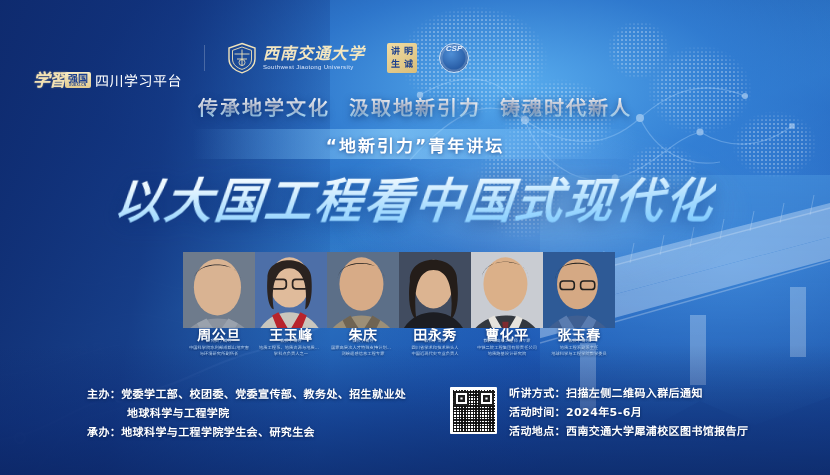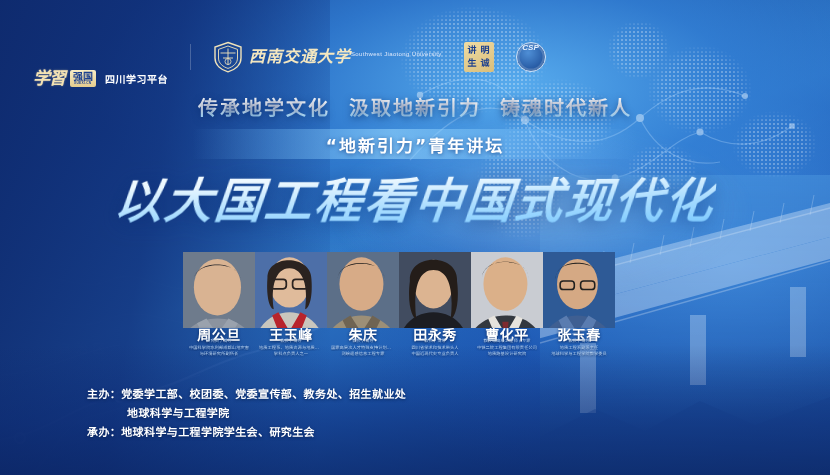--- a/index.html
+++ b/index.html
@@ -64,41 +64,41 @@
     filter:blur(2px);
   }
 
   
   .logo-row{
     position:absolute;left:33px;top:26px;
     display:flex;align-items:center;gap:22px;
     z-index:9;
   }
   .logo{display:flex;align-items:center;}
-  .logo-xuexi{gap:5px;margin-top:44px;}
+  .logo-xuexi{margin-top:44px;}
   .xx-mark{
     font-size:17px;line-height:1;color:#f3e2b4;
     font-family:"DejaVu Serif","Liberation Serif",serif;
     font-weight:bold;font-style:italic;
     letter-spacing:-1px;
     text-shadow:0 0 2px rgba(255,235,180,.5);
   }
   .xx-badge{
     background:linear-gradient(180deg,#f7ecc6,#e4cc8e);
     color:#1b3f8f;font-size:10px;font-weight:bold;
     padding:2px 3px 1px;border-radius:2px;line-height:1;
     display:flex;flex-direction:column;align-items:center;
   }
   .xx-badge small{font-size:3.6px;letter-spacing:.3px;transform:scale(.9);}
   .xx-plat{
-    color:#ffffff;font-size:10px;font-weight:bold;margin-left:4px;letter-spacing:.5px;
+    color:#ffffff;font-size:14px;font-weight:normal;margin-left:4px;letter-spacing:.5px;
   }
   .logo-sep{width:1px;height:26px;background:rgba(255,255,255,.22);}
   .swjtu-shield{width:30px;height:32px;flex:0 0 30px;}
-  .swjtu-txt{margin-left:6px;display:flex;flex-direction:row;line-height:1;}
+  .swjtu-txt{margin-left:6px;display:flex;flex-direction:column;line-height:1;}
   .swjtu-cn{
     color:#f4e7c0;font-size:16px;font-weight:bold;letter-spacing:1px;
     font-family:"DejaVu Serif","Liberation Serif",serif;font-style:italic;
   }
   .swjtu-en{color:#dfe9fb;font-size:6px;letter-spacing:.35px;margin-top:2px;}
   .seal{
     width:30px;height:30px;border-radius:2px;
     background:linear-gradient(150deg,#f0dca4,#d9bd79);
     color:#1b3f8f;font-size:9px;font-weight:bold;
     display:grid;grid-template-columns:1fr 1fr;place-items:center;
@@ -519,16 +519,32 @@
     <div class="org-block">
       <div>
         <span>主办：</span><span>党委学工部、校团委、党委宣传部、教务处、招生就业处</span>
       </div>
       <div class="indent">地球科学与工程学院</div>
       <div>
         <span>承办：</span><span>地球科学与工程学院学生会、研究生会</span>
       </div>
     </div>
 
+    <div class="info-block">
+      <div class="qr">
+        <div class="qr-inner"></div>
+      </div>
+      <div class="info-lines">
+        <div>
+          <span>听讲方式：</span><span>扫描左侧二维码入群后通知</span>
+        </div>
+        <div>
+          <span>活动时间：</span><span>2024年5-6月</span>
+        </div>
+        <div>
+          <span>活动地点：</span><span>西南交通大学犀浦校区图书馆报告厅</span>
+        </div>
+      </div>
+    </div>
 
   </div>
 
 </div>
 
 </body></html>

